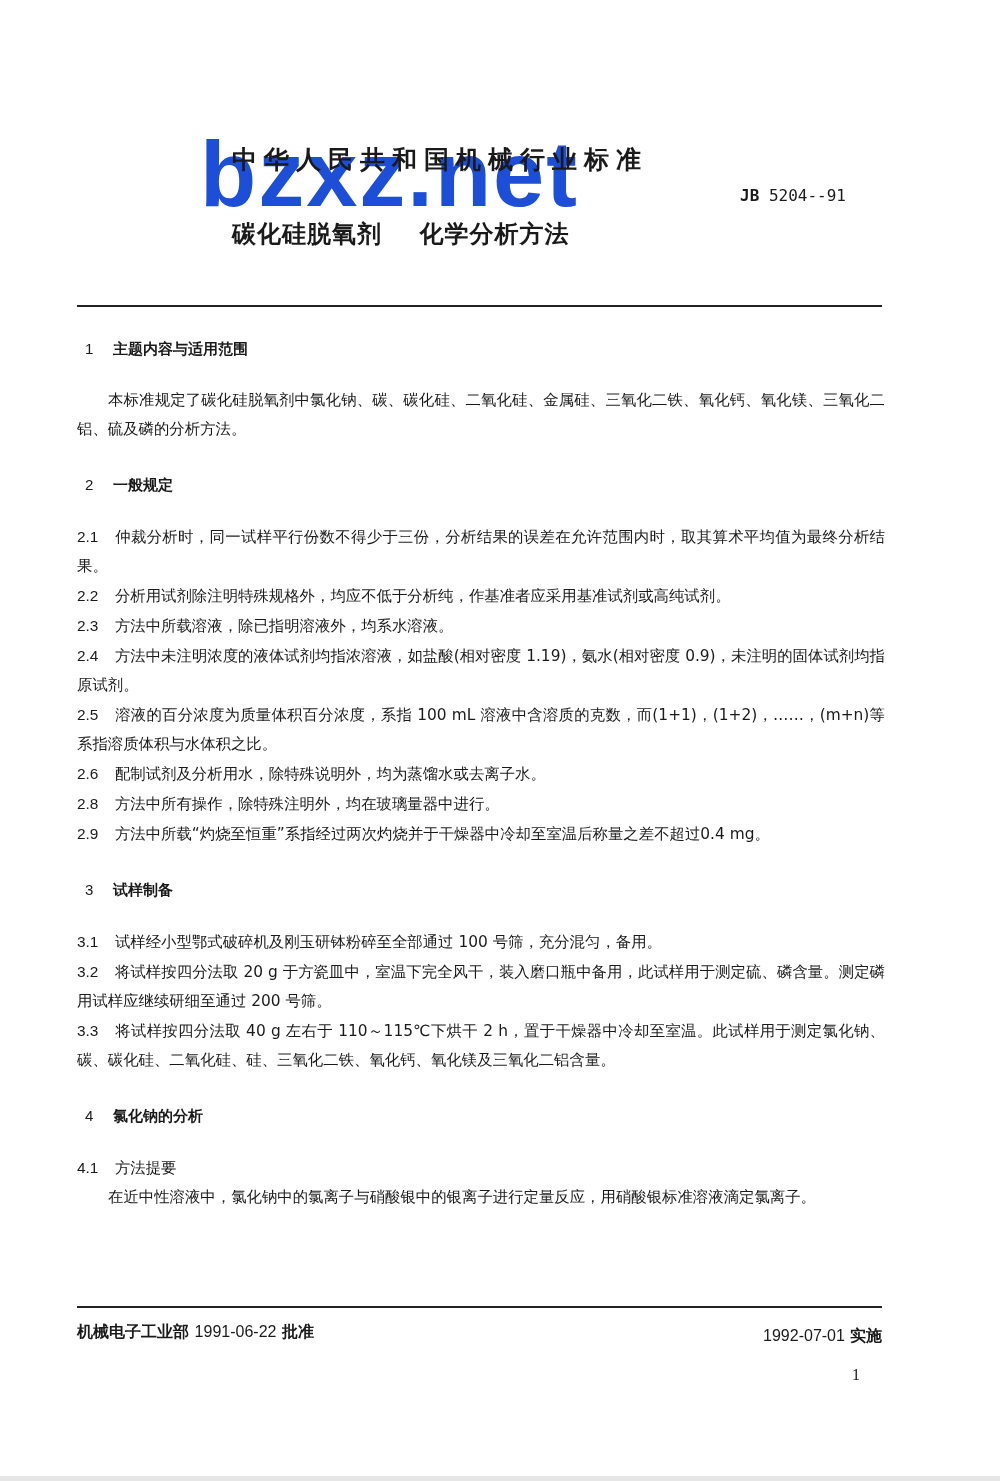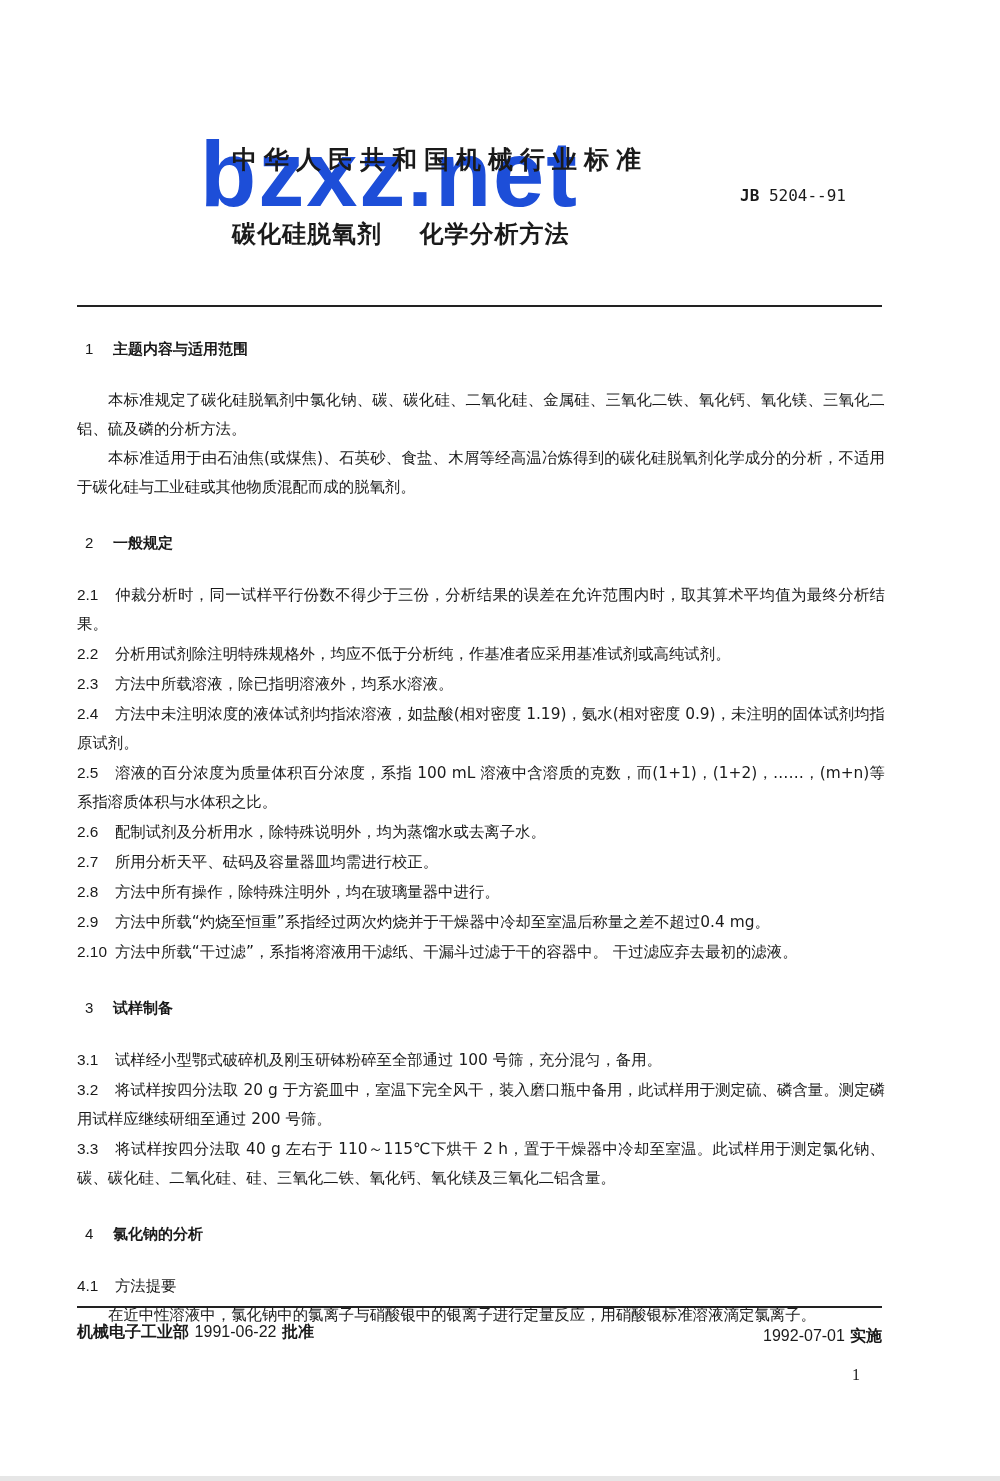--- a/index.html
+++ b/index.html
@@ -84,37 +84,34 @@
 
 <div class="rule" style="top:305px;"></div>
 
 <div class="content">
 
   <p class="sec-heading">
     <span class="num">1</span><span>主题内容与适用范围</span>
   </p>
   <div class="gap-s"></div>
   <p class="para">本标准规定了碳化硅脱氧剂中氯化钠、碳、碳化硅、二氧化硅、金属硅、三氧化二铁、氧化钙、氧化镁、三氧化二铝、硫及磷的分析方法。</p>
-  <p class="para">本标准适用于由石油焦(或煤焦)、石英砂、食盐、木屑等经高温冶炼得到的碳化硅脱氧剂化学成分的分析，不适用于碳化硅与工业硅或其他物质混配而成的脱氧剂。</p>
   <div class="gap-m"></div>
 
   <p class="sec-heading">
     <span class="num">2</span><span>一般规定</span>
   </p>
   <div class="gap-s"></div>
   <p class="clause"><span class="num">2.1</span> <span>仲裁分析时，同一试样平行份数不得少于三份，分析结果的误差在允许范围内时，取其算术平均值为最终分析结果。</span></p>
   <p class="clause"><span class="num">2.2</span> <span>分析用试剂除注明特殊规格外，均应不低于分析纯，作基准者应采用基准试剂或高纯试剂。</span></p>
   <p class="clause"><span class="num">2.3</span> <span>方法中所载溶液，除已指明溶液外，均系水溶液。</span></p>
   <p class="clause"><span class="num">2.4</span> <span>方法中未注明浓度的液体试剂均指浓溶液，如盐酸(相对密度 1.19)，氨水(相对密度 0.9)，未注明的固体试剂均指原试剂。</span></p>
   <p class="clause"><span class="num">2.5</span> <span>溶液的百分浓度为质量体积百分浓度，系指 100 mL 溶液中含溶质的克数，而(1+1)，(1+2)，……，(m+n)等系指溶质体积与水体积之比。</span></p>
   <p class="clause"><span class="num">2.6</span> <span>配制试剂及分析用水，除特殊说明外，均为蒸馏水或去离子水。</span></p>
-  <p class="clause"><span class="num">2.7</span> <span>所用分析天平、砝码及容量器皿均需进行校正。</span></p>
   <p class="clause"><span class="num">2.8</span> <span>方法中所有操作，除特殊注明外，均在玻璃量器中进行。</span></p>
   <p class="clause"><span class="num">2.9</span> <span>方法中所载“灼烧至恒重”系指经过两次灼烧并于干燥器中冷却至室温后称量之差不超过0.4 mg。</span></p>
-  <p class="clause"><span class="num">2.10</span> <span>方法中所载“干过滤”，系指将溶液用干滤纸、干漏斗过滤于干的容器中。 干过滤应弃去最初的滤液。</span></p>
   <div class="gap-m"></div>
 
   <p class="sec-heading">
     <span class="num">3</span><span>试样制备</span>
   </p>
   <div class="gap-s"></div>
   <p class="clause"><span class="num">3.1</span> <span>试样经小型鄂式破碎机及刚玉研钵粉碎至全部通过 100 号筛，充分混匀，备用。</span></p>
   <p class="clause"><span class="num">3.2</span> <span>将试样按四分法取 20 g 于方瓷皿中，室温下完全风干，装入磨口瓶中备用，此试样用于测定硫、磷含量。测定磷用试样应继续研细至通过 200 号筛。</span></p>
   <p class="clause"><span class="num">3.3</span> <span>将试样按四分法取 40 g 左右于 110～115℃下烘干 2 h，置于干燥器中冷却至室温。此试样用于测定氯化钠、碳、碳化硅、二氧化硅、硅、三氧化二铁、氧化钙、氧化镁及三氧化二铝含量。</span></p>
   <div class="gap-m"></div>

